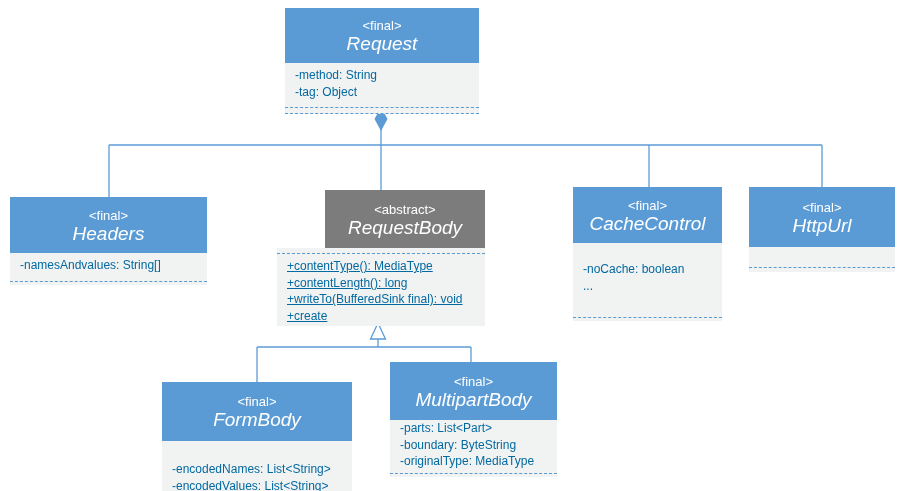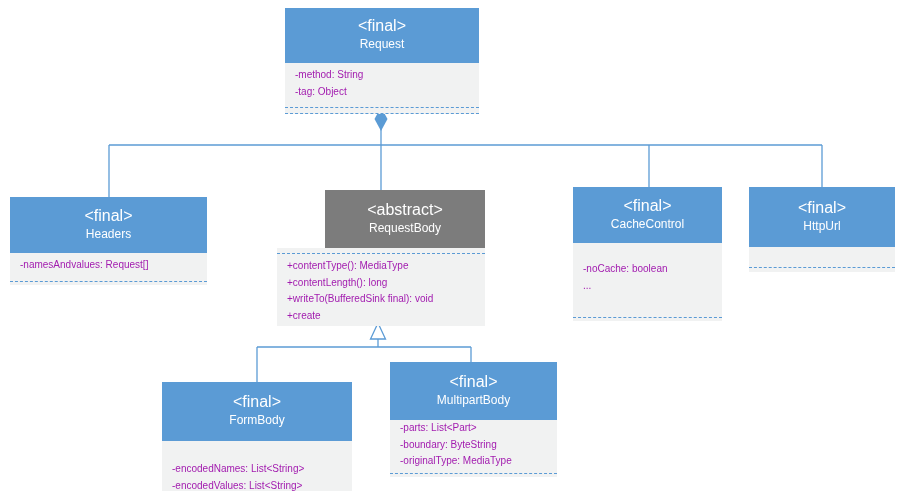--- a/index.html
+++ b/index.html
@@ -8,24 +8,24 @@
     font-family:"Liberation Sans", sans-serif; overflow:hidden;
   }
   #connectors { position:absolute; left:0; top:0; z-index:0; }
   .class-box { position:absolute; z-index:1; }
   .class-header {
     display:flex; flex-direction:column; align-items:center; justify-content:center;
     color:#ffffff; gap:3px;
   }
   .class-header.blue { background:#5B9BD5; }
   .class-header.gray { background:#7C7C7C;margin-left:48px; }
-  .stereotype { font-size:16px; line-height:14px; }
-  .class-name { font-size:12px; line-height:16px; }
+  .stereotype { font-size:13px; line-height:14px; }
+  .class-name { font-size:19px; line-height:16px;font-style:italic; }
   .class-section {
-    background:#F1F2F2; color:#a21caf; font-size:10px;
+    background:#F1F2F2; color:#0369a1; font-size:12px;
   }
   .member { padding-left:10px; line-height:16.5px; white-space:nowrap; }
   .dashed { border-bottom:1px dashed #5B9BD5; }
   .strip { background:#F1F2F2; }
 </style>
 </head>
 <body>
 
 <div id="canvas">
 
@@ -56,32 +56,32 @@
     </div>
     <div class="strip dashed" style="height:5px;"></div>
   </div>
 
   <div class="class-box" style="left:10px; top:197px; width:197px;">
     <div class="class-header blue" style="height:56px;">
       <div class="stereotype">&lt;final&gt;</div>
       <div class="class-name">Headers</div>
     </div>
     <div class="class-section dashed" style="height:24px; padding-top:4px;">
-      <div class="member">-namesAndvalues: Request[]</div>
+      <div class="member">-namesAndvalues: String[]</div>
     </div>
     <div class="strip" style="height:3px;"></div>
   </div>
 
   <div class="class-box" style="left:277px; top:190px; width:208px;">
     <div class="class-header gray" style="height:58px;">
       <div class="stereotype">&lt;abstract&gt;</div>
       <div class="class-name">RequestBody</div>
     </div>
     <div class="strip dashed" style="height:5px;"></div>
-    <div class="class-section" style="height:68px; padding-top:4px;">
+    <div class="class-section" style="height:68px; padding-top:4px;text-decoration:underline;">
       <div class="member">+contentType(): MediaType</div>
       <div class="member">+contentLength(): long</div>
       <div class="member">+writeTo(BufferedSink final): void</div>
       <div class="member">+create</div>
     </div>
   </div>
 
   <div class="class-box" style="left:573px; top:187px; width:149px;">
     <div class="class-header blue" style="height:56px;">
       <div class="stereotype">&lt;final&gt;</div>

